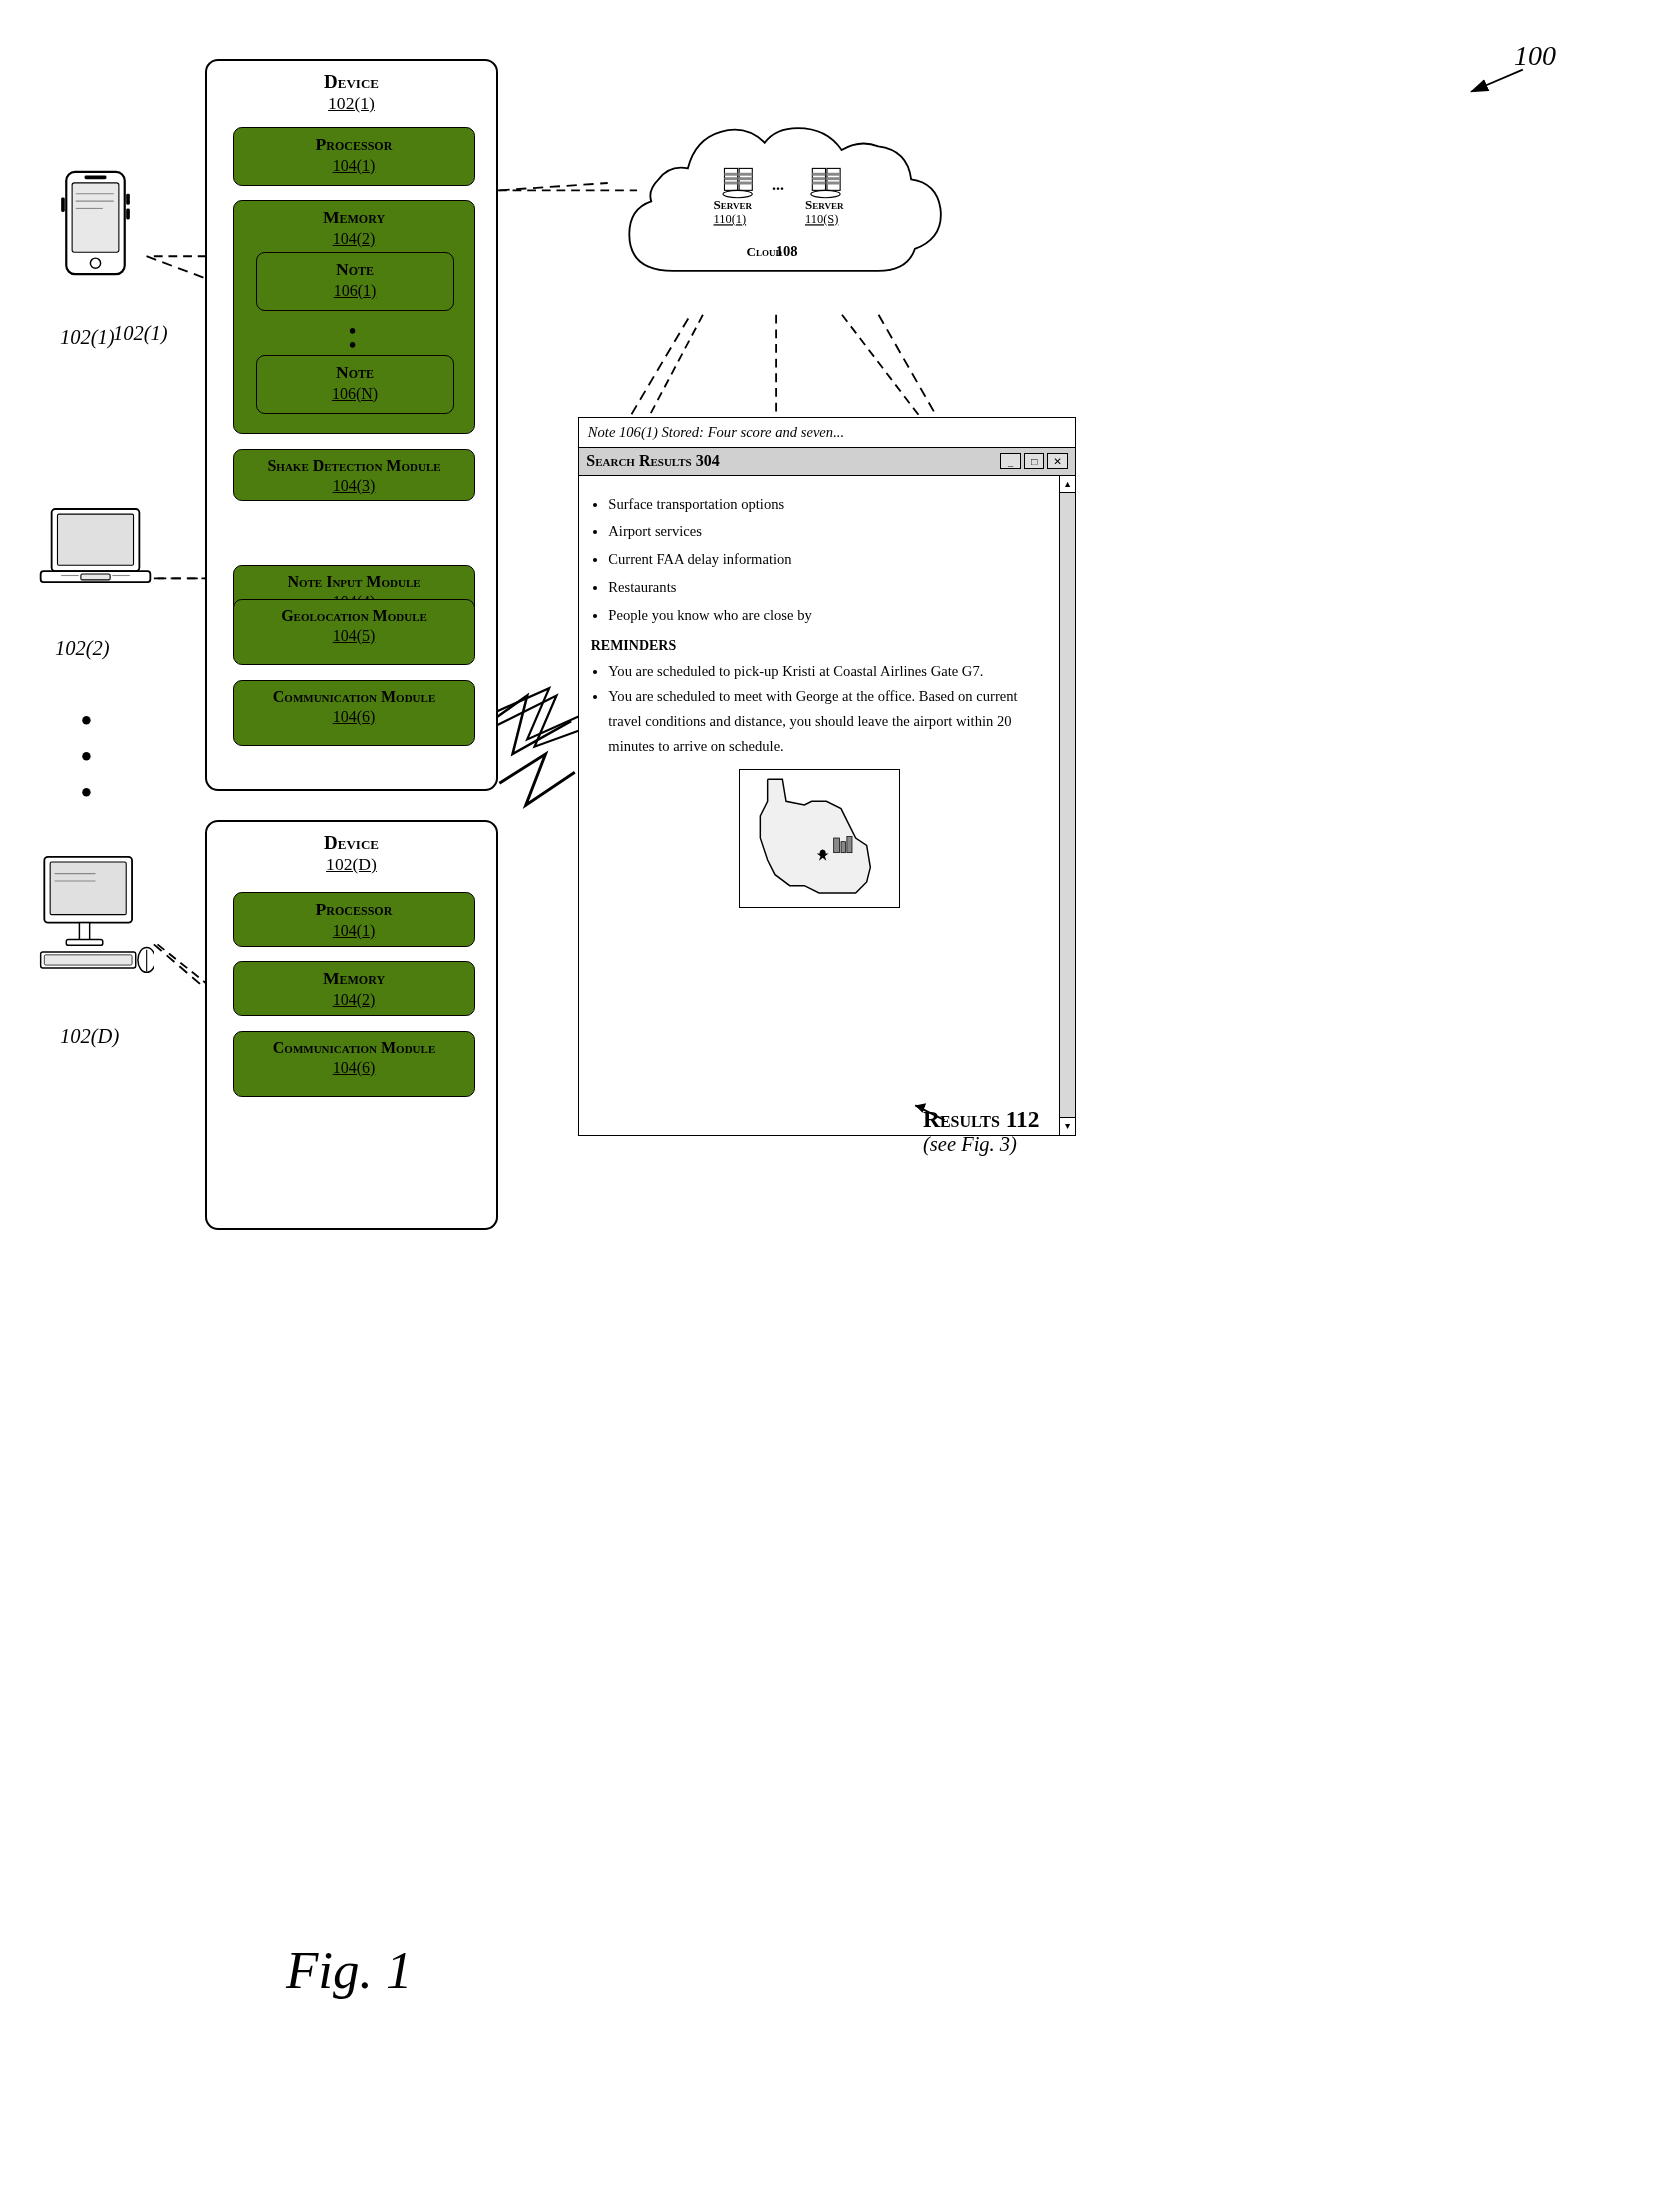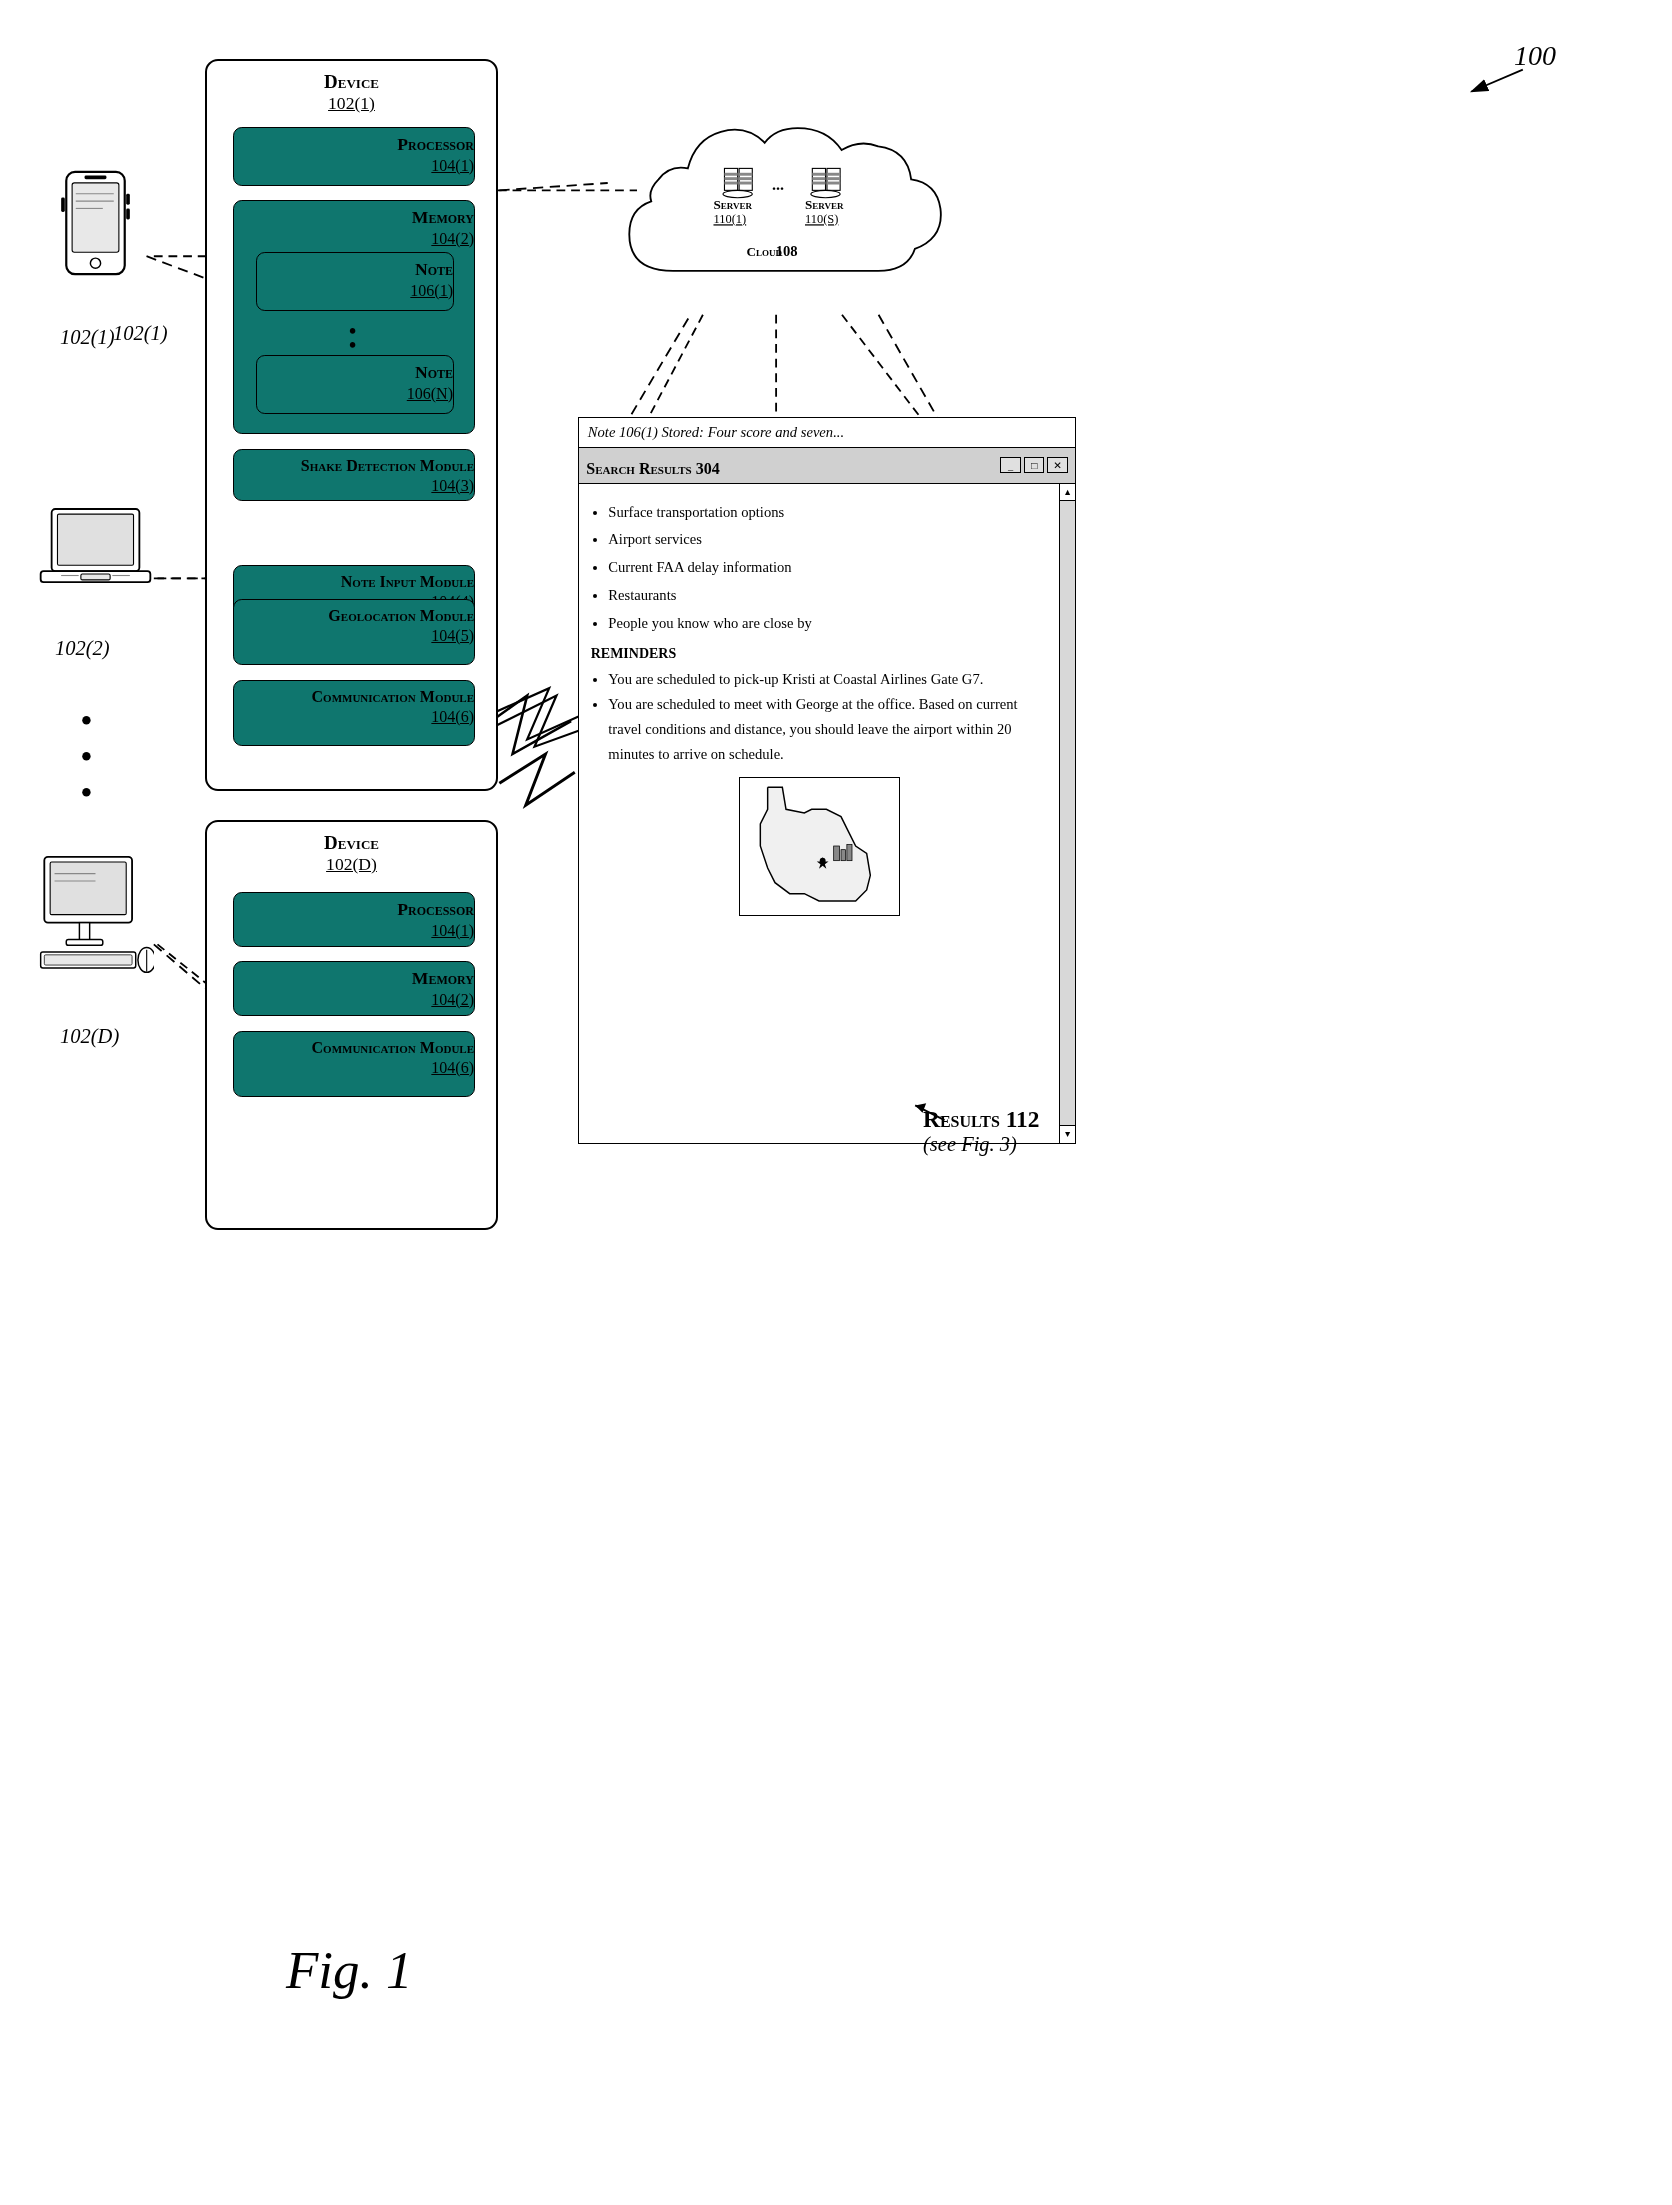--- a/index.html
+++ b/index.html
@@ -27,22 +27,22 @@
       height: 571px;
       border: 2.2px solid #000;
       border-radius: 13px;
     }
 
     
     .module-box {
       position: absolute;
       border: 1.5px solid #000;
       border-radius: 8.8px;
-      text-align: right;
-      background: #0f766e;
+      text-align: center;
+      background: #4d7c0f;
     }
 
     
     .results-window {
       position: absolute;
       top: 432px; left: 564px;
       width: 498px;
       border: 1.5px solid #000;
       background: #fff;
     }
@@ -59,21 +59,20 @@
       justify-content: space-between;
       align-items: center;
       background: #d0d0d0;
       padding: 4.4px 7.3px;
       border-bottom: 0.7px solid #000;
     }
     .results-title-text {
       font-size: 16px;
       font-variant: small-caps;
       font-weight: bold;
-      margin-top: 8px;
     }
     .results-window-buttons {
       display: flex; gap: 2.9px;
     }
     .win-btn {
       width: 20.5px; height: 16px;
       border: 0.7px solid #000;
       background: #e0e0e0;
       display: flex; align-items: center; justify-content: center;
       font-size: 10.3px;

